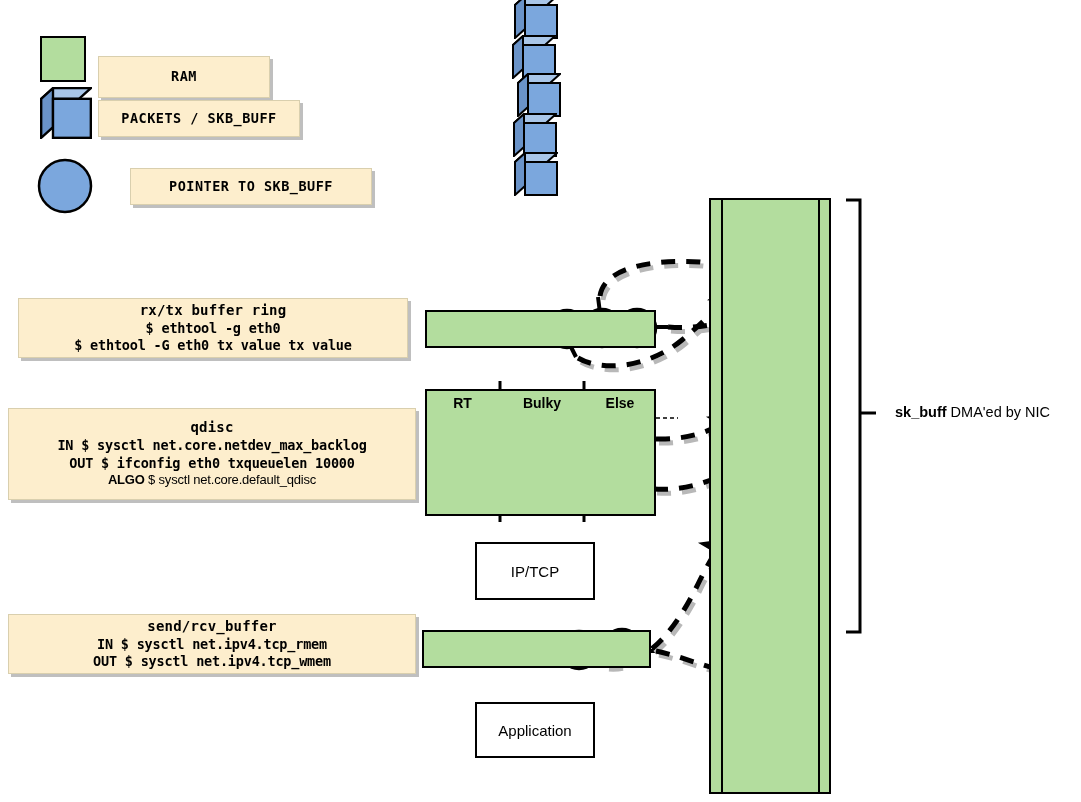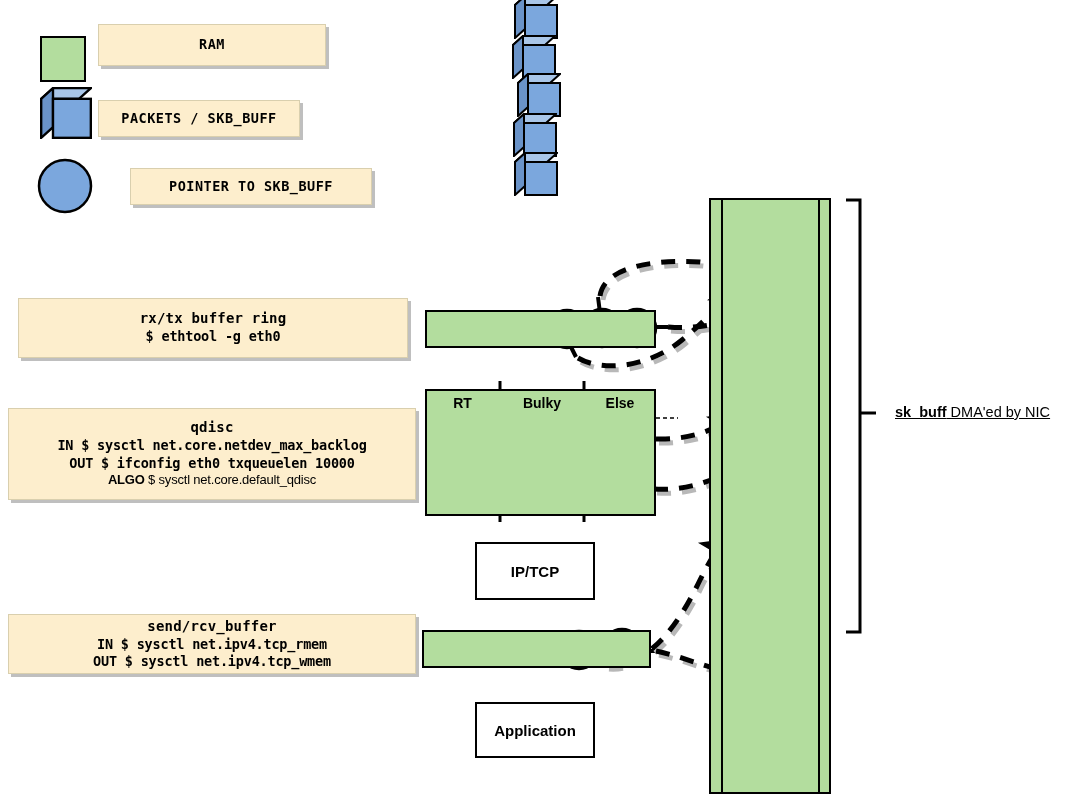--- a/index.html
+++ b/index.html
@@ -79,21 +79,21 @@
   
   .white-box {
     position: absolute;
     background: #ffffff;
     border: 2px solid #000000;
     box-sizing: border-box;
     display: flex;
     align-items: center;
     justify-content: center;
     font-family: "Liberation Sans", sans-serif;
-    font-weight: bold;
+    font-weight: normal;
     font-size: 15px;
     color: #000000;
   }
   
   .nic-box {
     position: absolute;
     background: #67ada3;
     border: 1px solid #4d8c83;
     box-sizing: border-box;
     display: flex;
@@ -139,21 +139,20 @@
     background: #000000;
     width: 2px;
   }
   
   .bracket-label {
     position: absolute;
     font-family: "Liberation Sans", sans-serif;
     font-size: 14.5px;
     color: #000000;
     white-space: nowrap;
-    text-decoration: underline;
   }
   .bracket-label b { font-weight: bold; }
 </style>
 </head>
 <body>
 
 <div id="diagram-root">
 
   <svg class="svg-layer" viewBox="0 0 1081 802">
     <defs>
@@ -252,35 +251,36 @@
     </g>
 
     <g stroke="#000000" stroke-width="3" fill="none">
       <path d="M846,200 L860,200 L860,632 L846,632"></path>
       <line x1="860" y1="413" x2="876" y2="413"></line>
     </g>
   </svg>
 
   <div class="ram-swatch" style="left:40px; top:36px; width:46px; height:46px;"></div>
 
-  <div class="cream-box" style="left:98px; top:24px; width:228px; height:42px;">
+  <div class="cream-box" style="left:98px; top:56px; width:172px; height:42px;">
     <div class="line legend-label">RAM</div>
   </div>
 
   <div class="cream-box" style="left:98px; top:100px; width:202px; height:37px;">
     <div class="line legend-label">PACKETS / SKB_BUFF</div>
   </div>
 
   <div class="cream-box" style="left:98px; top:168px; width:242px; height:37px;margin-left:32px;">
     <div class="line legend-label">POINTER TO SKB_BUFF</div>
   </div>
 
   <div class="cream-box" style="left:18px; top:298px; width:390px; height:60px;">
     <div class="line anno-title">rx/tx buffer ring</div>
     <div class="line anno-line">$ ethtool -g eth0</div>
+    <div class="line anno-line">$ ethtool -G eth0 tx value tx value</div>
   </div>
 
   <div class="cream-box" style="left:8px; top:408px; width:408px; height:92px;">
     <div class="line anno-title">qdisc</div>
     <div class="line anno-line"><span class="tag">IN</span><span> $ sysctl net.core.netdev_max_backlog</span></div>
     <div class="line anno-line"><span class="tag">OUT</span><span> $ ifconfig eth0 txqueuelen 10000</span></div>
     <div class="line anno-line sans"><span class="tag">ALGO</span><span> $ sysctl net.core.default_qdisc</span></div>
   </div>
 
   <div class="cream-box" style="left:8px; top:614px; width:408px; height:60px;">

